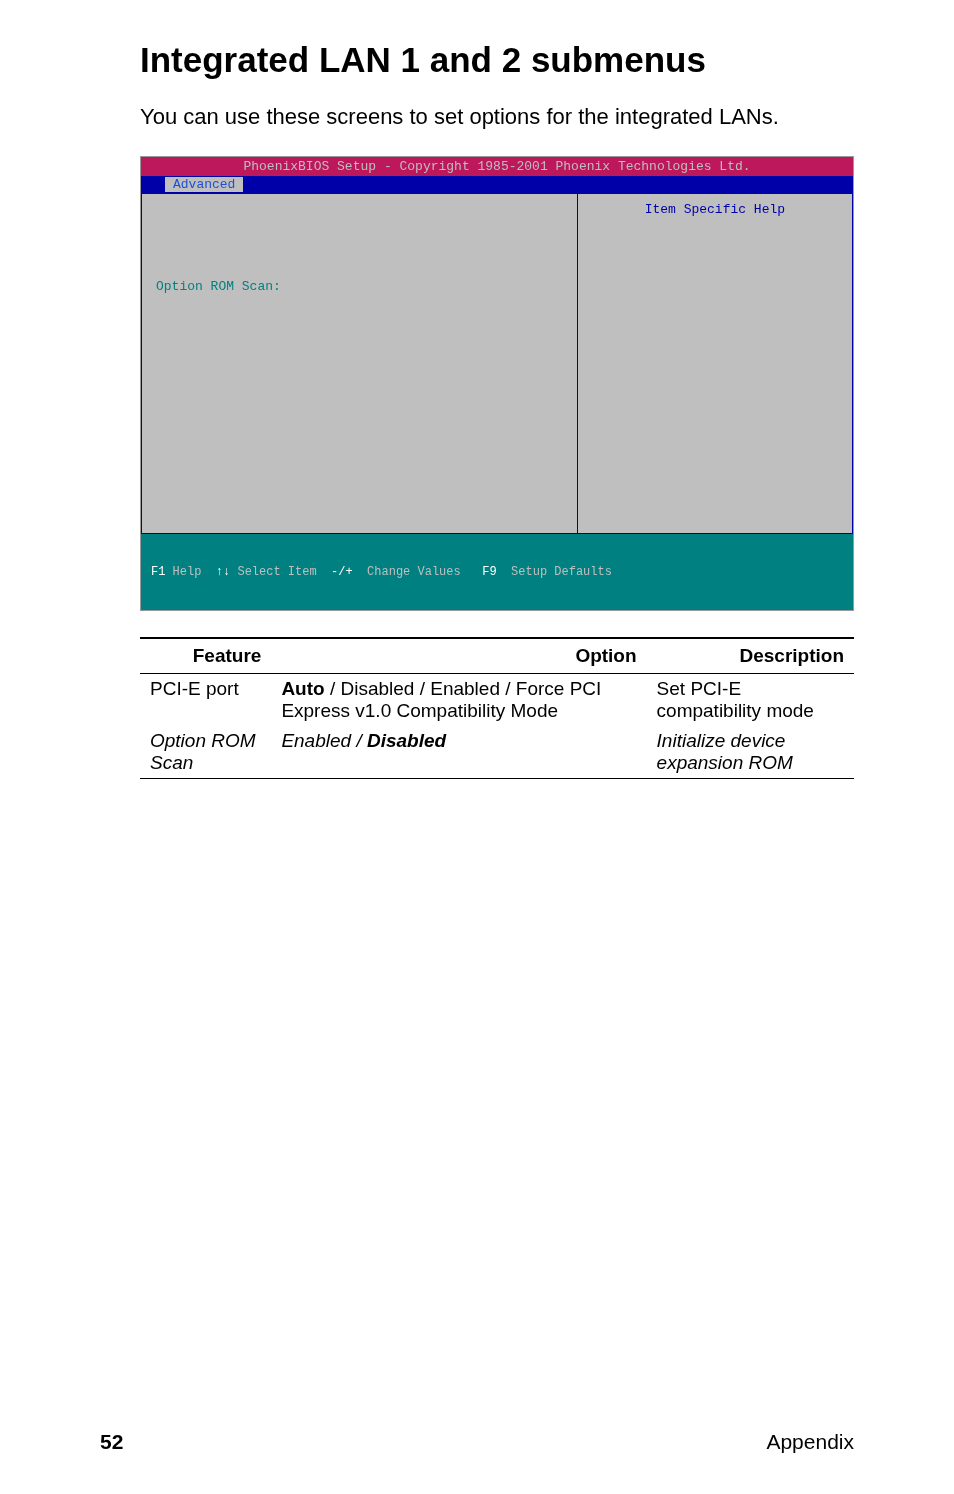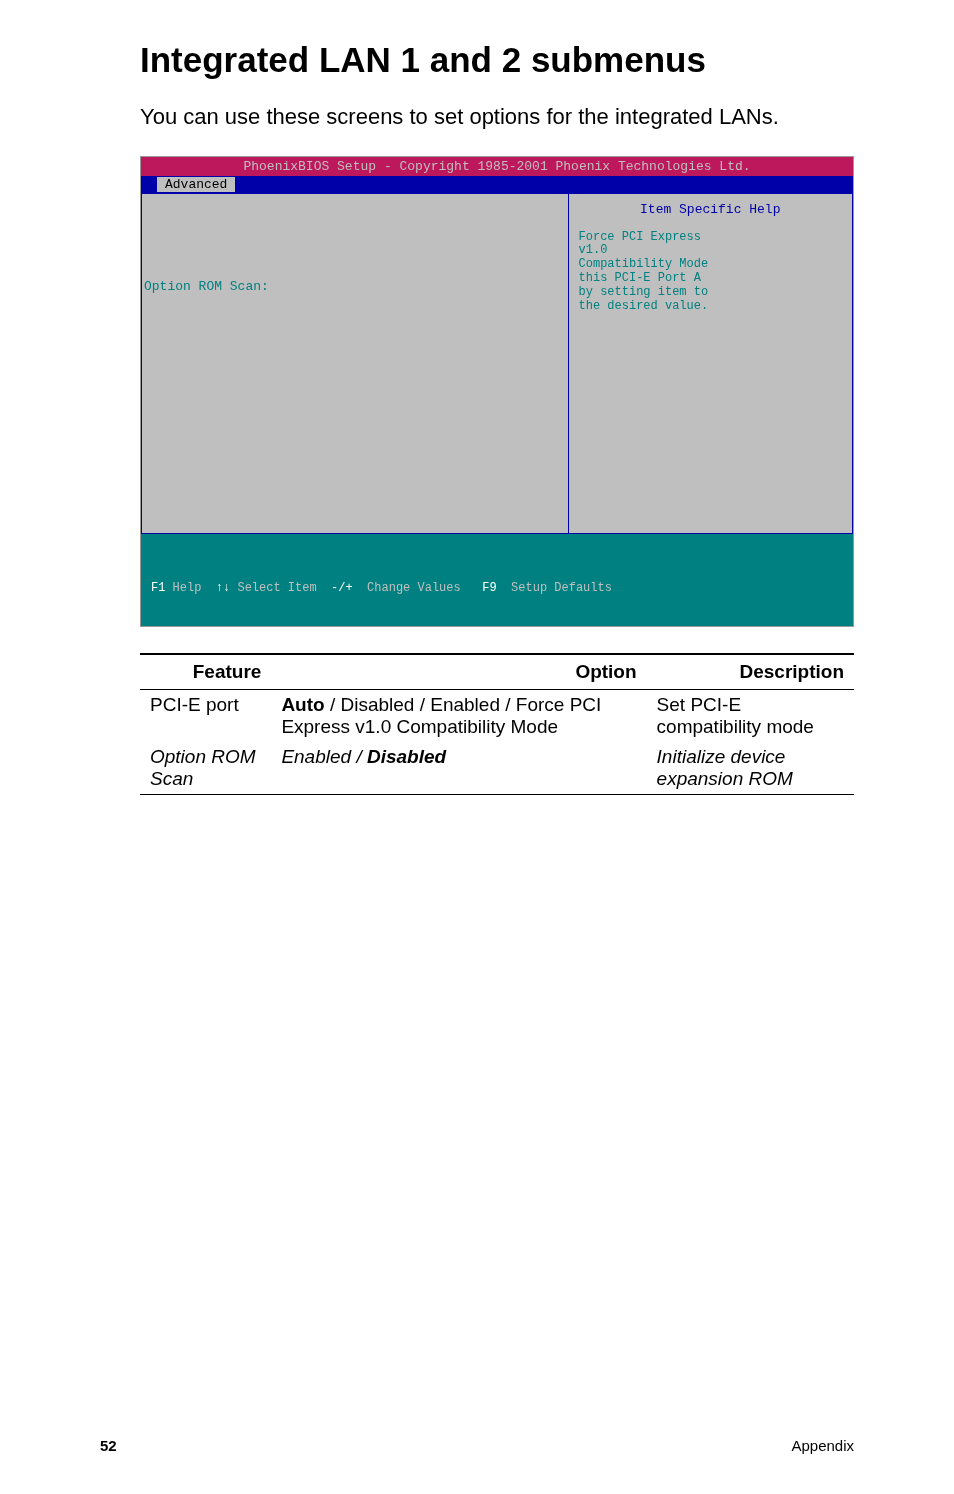--- a/index.html
+++ b/index.html
@@ -40,33 +40,33 @@
   .bios-tabrow {
     background: #0000a8;
     color: #bfbfbf;
     padding: 0 8px;
     height: 18px;
     display: flex;
     align-items: center;
   }
   .bios-tab {
     background: #bfbfbf;
-    color: #000000;
+    color: #1d4ed8;
     padding: 0 8px;
-    margin-left: 8px;
+    margin-left: 16px;
   }
   .bios-main {
     display: flex;
     height: 340px;
   }
   .bios-left {
     flex: 1.6;
     border: 1px solid #0000a8;
     border-top: none;
-    padding: 10px 2px;
+    padding: 10px 14px;
     color: #0000a8;
     white-space: pre;
   }
   .bios-left .row { display: flex; }
   .bios-left .lbl { width: 210px; } 
   .bios-left .val { color: #bfbfbf; }
   
   .bios-left .row1 .lbl { color: #bfbfbf; }
   .bios-left .row1 .val { color: #bfbfbf; }
   .bios-left .row2 .lbl { color: #008080; }
@@ -93,21 +93,21 @@
   }
   .bios-footer {
     background: #008080;
     color: #bfbfbf;
     padding: 3px 10px;
     font-size: 12px;
     white-space: pre;
   }
   .bios-footer .fn { color: #fff; } 
   .bios-footer .txt { color: #bfbfbf; } 
-  .bios-footer-row { display:block;margin-top:16px; }
+  .bios-footer-row { display:block; }
 
   table.opts {
     width: 100%;
     border-collapse: collapse;
     font-size: 19px;
   }
   table.opts th {
     border-top: 2px solid #000;
     border-bottom: 1.5px solid #000;
     padding: 6px 10px;
@@ -123,21 +123,21 @@
     border-bottom: 1.5px solid #000;
     font-style: italic;
   }
   .footer {
     position: absolute;
     bottom: 40px;
     left: 100px;
     right: 100px;
     display: flex;
     justify-content: space-between;
-    font-size: 15px;
+    font-size: 21px;
   }
   .footer .pn { font-weight: bold; }
   .footer .ap { font-weight: normal; }
 </style>
 </head>
 <body>
 
 <h2 class="heading">Integrated LAN 1 and 2 submenus</h2>
 <p class="intro">You can use these screens to set options for the integrated LANs.</p>
 
@@ -152,26 +152,20 @@
         <span class="lbl">PCI-E port A Device 2 :</span>
         <span class="val">[Auto]</span>
       </div>
       <div class="row row2">
         <span class="lbl">Option ROM Scan:</span>
         <span class="val">[Disabled]</span>
       </div>
     </div>
     <div class="bios-right">
       <div class="help-title">Item Specific Help</div>
-      <div class="help-body">Force PCI Express
-v1.0
-Compatibility Mode
-this PCI-E Port A
-by setting item to
-the desired value.</div>
     </div>
   </div>
   <div class="bios-footer">
     <span class="bios-footer-row"><span class="fn">F1</span><span class="txt"> Help  </span><span class="fn">↑↓</span><span class="txt"> Select Item  </span><span class="fn">-/+</span><span class="txt">  Change Values   </span><span class="fn">F9</span><span class="txt">  Setup Defaults</span></span>
   </div>
 </div>
 
 <table class="opts">
   <thead>
     <tr>

